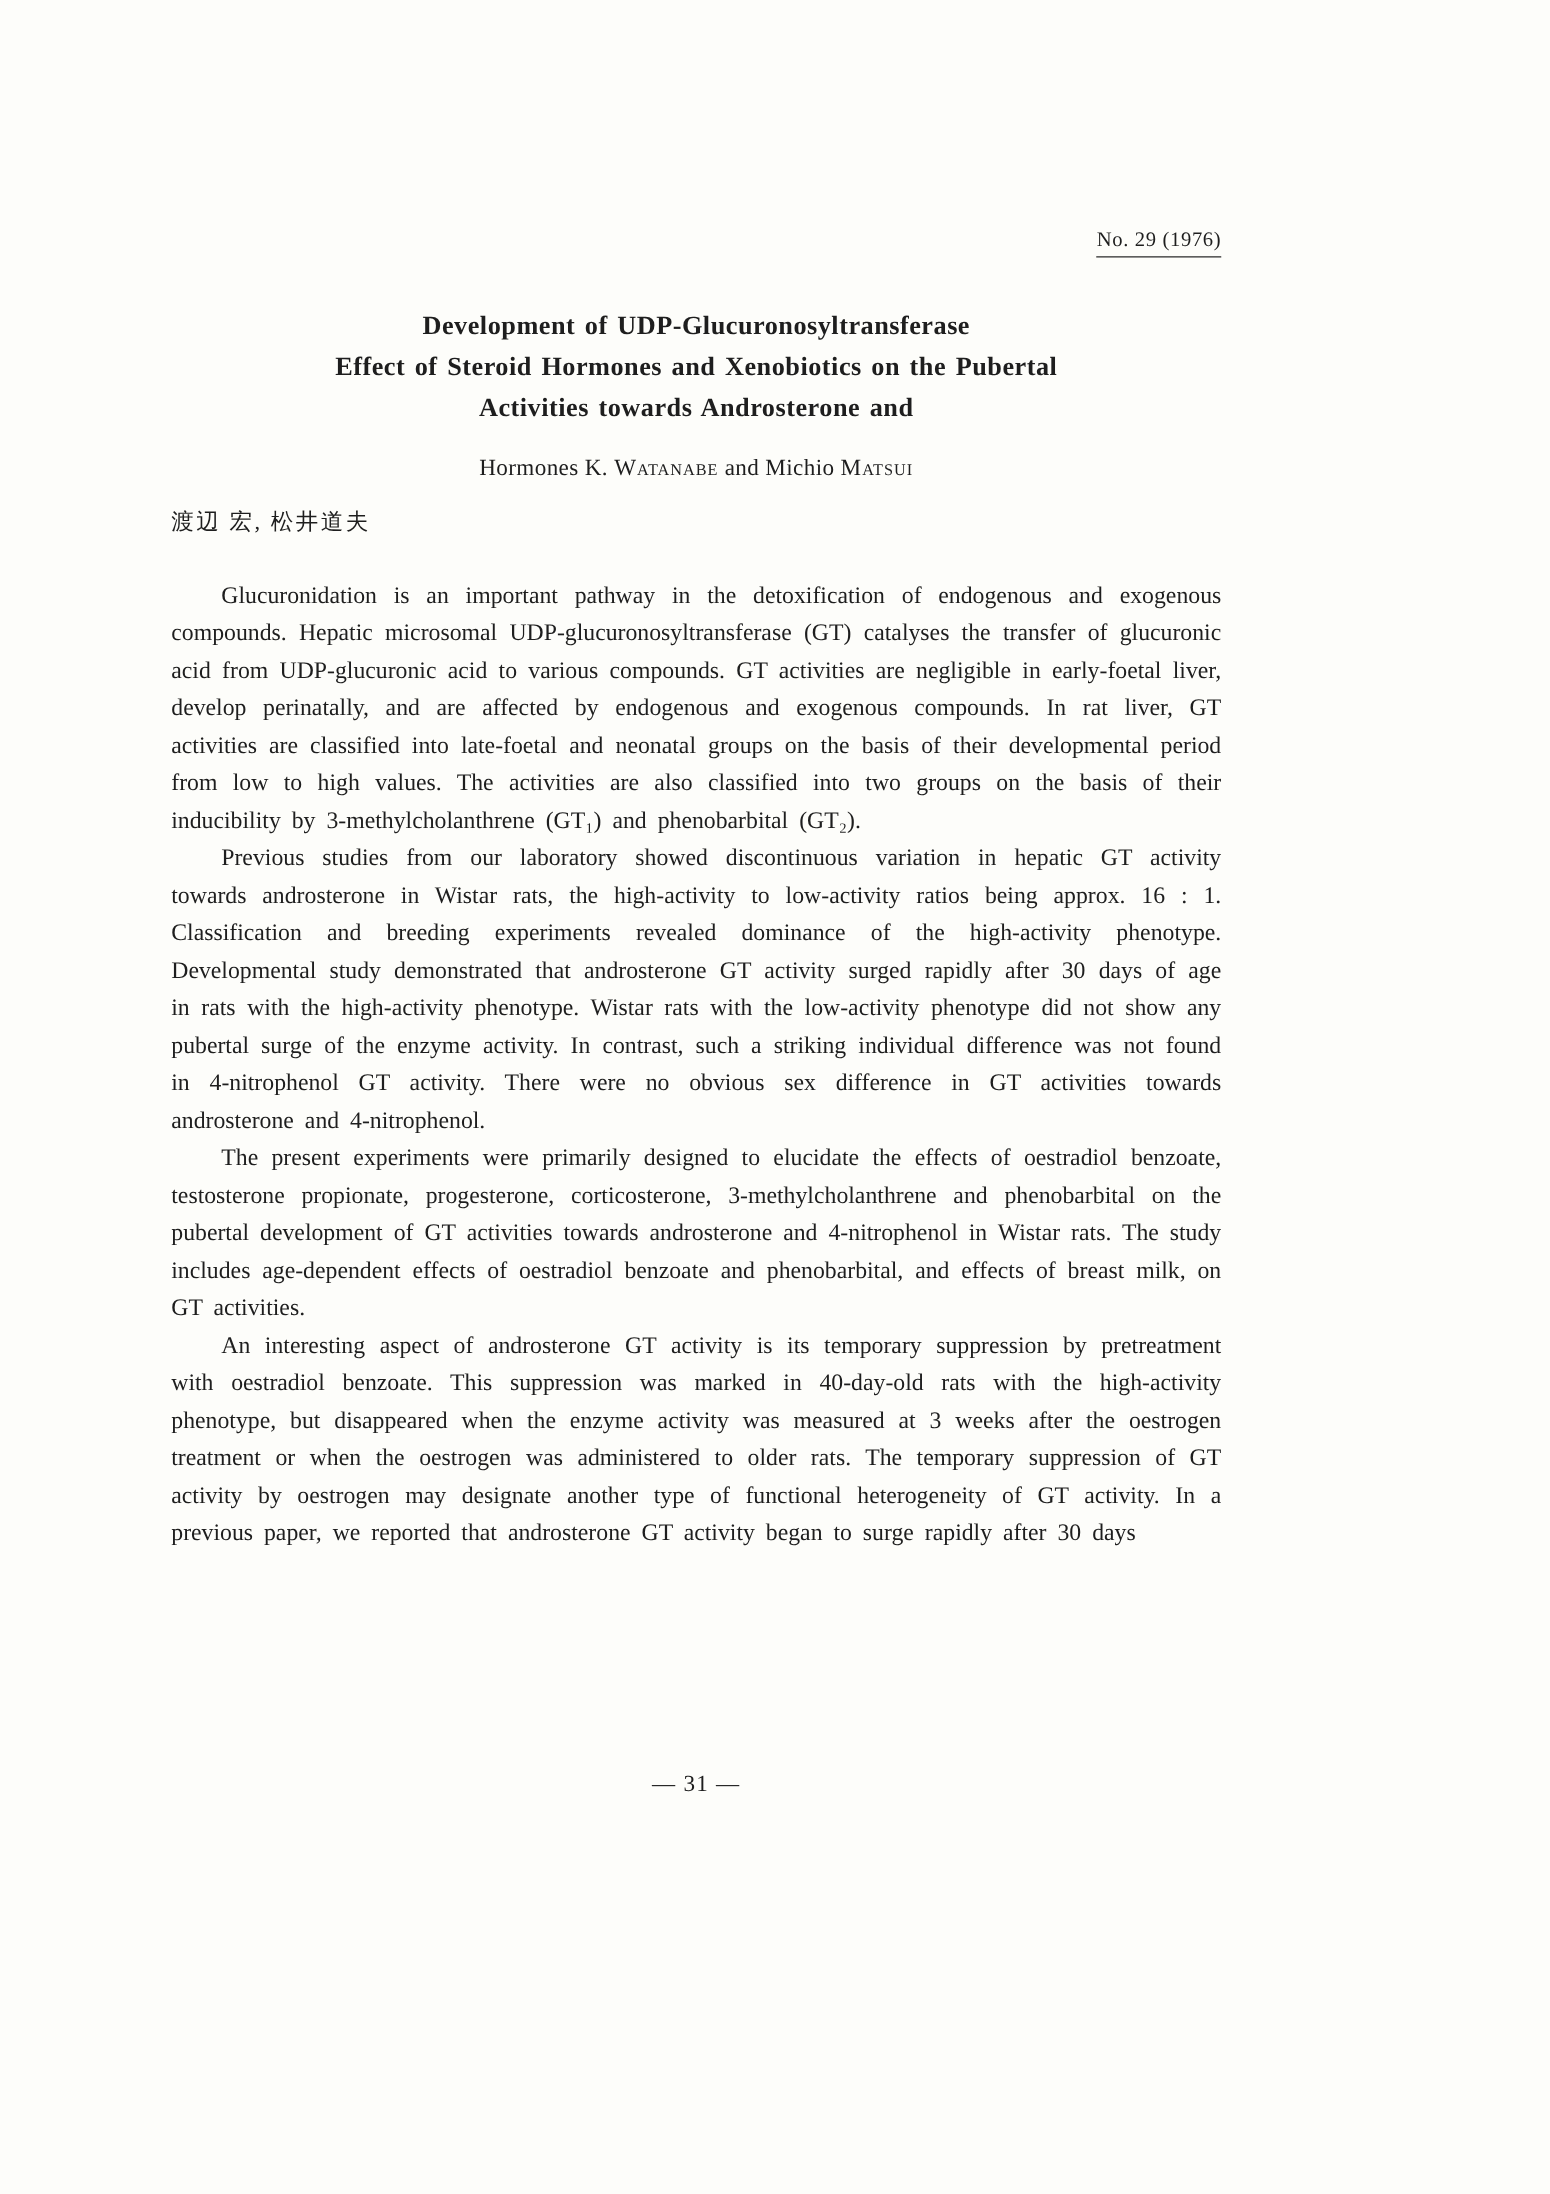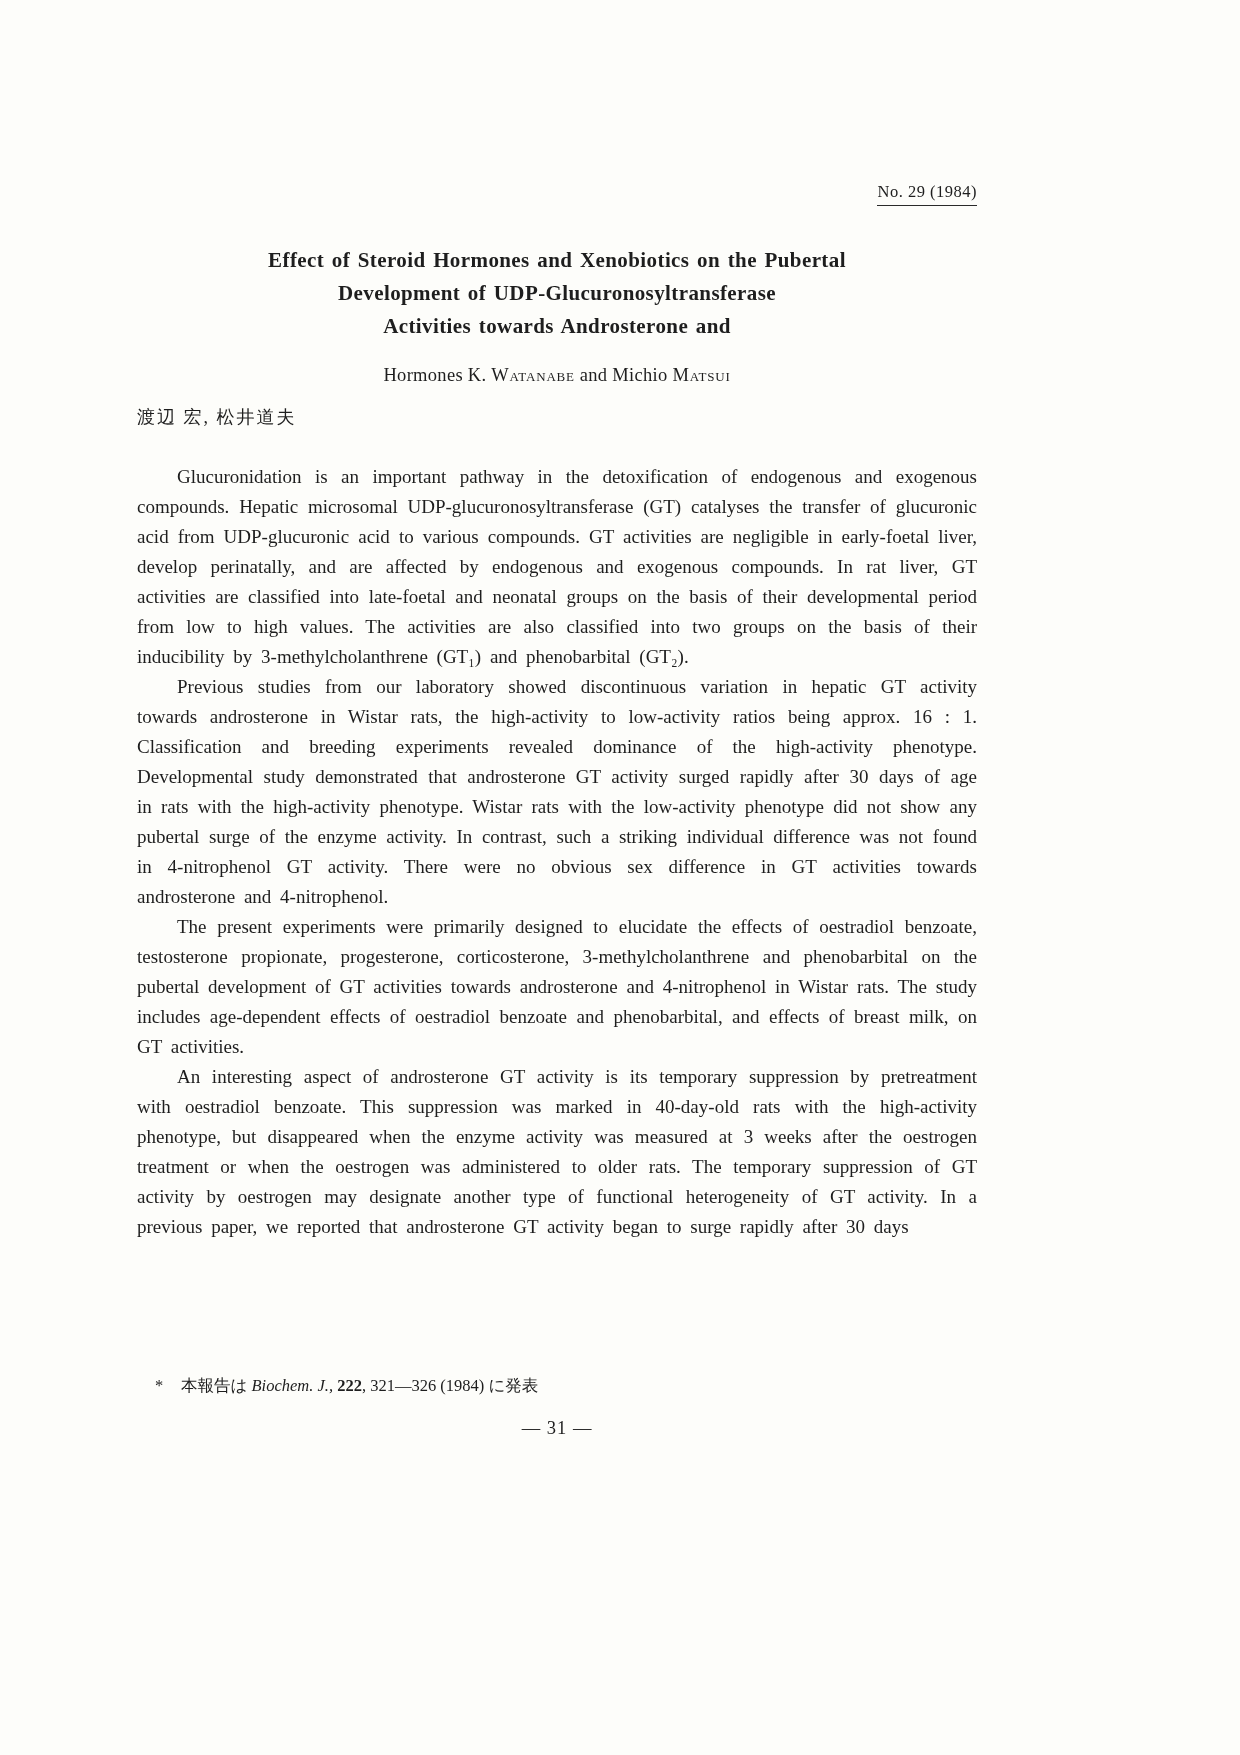--- a/index.html
+++ b/index.html
@@ -101,40 +101,37 @@
     letter-spacing: 1px;
   }
 </style>
 </head>
 <body>
 
 <div class="page">
   <div class="content">
 
     <div class="issue-row">
-      <span class="issue">No. 29 (1984)</span>
+      <span class="issue">No. 29 (1976)</span>
     </div>
 
     <div class="title">
+      <div class="title-line">Development of UDP-Glucuronosyltransferase</div>
       <div class="title-line">Effect of Steroid Hormones and Xenobiotics on the Pubertal</div>
-      <div class="title-line">Development of UDP-Glucuronosyltransferase</div>
       <div class="title-line">Activities towards Androsterone and</div>
     </div>
 
     <div class="authors"><span>Hormones K. </span><span class="sc">Watanabe</span><span> and Michio </span><span class="sc">Matsui</span></div>
 
     <div class="authors-jp">渡辺 宏, 松井道夫</div>
 
     <div class="body-text">
       <p>Glucuronidation is an important pathway in the detoxification of endogenous and exogenous compounds. Hepatic microsomal UDP-glucuronosyltransferase (GT) catalyses the transfer of glucuronic acid from UDP-glucuronic acid to various compounds. GT activities are negligible in early-foetal liver, develop perinatally, and are affected by endogenous and exogenous compounds. In rat liver, GT activities are classified into late-foetal and neonatal groups on the basis of their developmental period from low to high values. The activities are also classified into two groups on the basis of their inducibility by 3-methylcholanthrene (GT₁) and phenobarbital (GT₂).</p>
       <p>Previous studies from our laboratory showed discontinuous variation in hepatic GT activity towards androsterone in Wistar rats, the high-activity to low-activity ratios being approx. 16 : 1. Classification and breeding experiments revealed dominance of the high-activity phenotype. Developmental study demonstrated that androsterone GT activity surged rapidly after 30 days of age in rats with the high-activity phenotype. Wistar rats with the low-activity phenotype did not show any pubertal surge of the enzyme activity. In contrast, such a striking individual difference was not found in 4-nitrophenol GT activity. There were no obvious sex difference in GT activities towards androsterone and 4-nitrophenol.</p>
       <p>The present experiments were primarily designed to elucidate the effects of oestradiol benzoate, testosterone propionate, progesterone, corticosterone, 3-methylcholanthrene and phenobarbital on the pubertal development of GT activities towards androsterone and 4-nitrophenol in Wistar rats. The study includes age-dependent effects of oestradiol benzoate and phenobarbital, and effects of breast milk, on GT activities.</p>
       <p>An interesting aspect of androsterone GT activity is its temporary suppression by pretreatment with oestradiol benzoate. This suppression was marked in 40-day-old rats with the high-activity phenotype, but disappeared when the enzyme activity was measured at 3 weeks after the oestrogen treatment or when the oestrogen was administered to older rats. The temporary suppression of GT activity by oestrogen may designate another type of functional heterogeneity of GT activity. In a previous paper, we reported that androsterone GT activity began to surge rapidly after 30 days</p>
     </div>
 
   </div>
 
-  <div class="footnote">
-    <span class="fn-marker">*</span><span class="fn-text"><span>本報告は </span><em>Biochem. J., </em><b>222</b><span>, 321—326 (1984) に発表</span></span>
-  </div>
 
   <div class="page-number">— 31 —</div>
 </div>
 
 </body></html>

